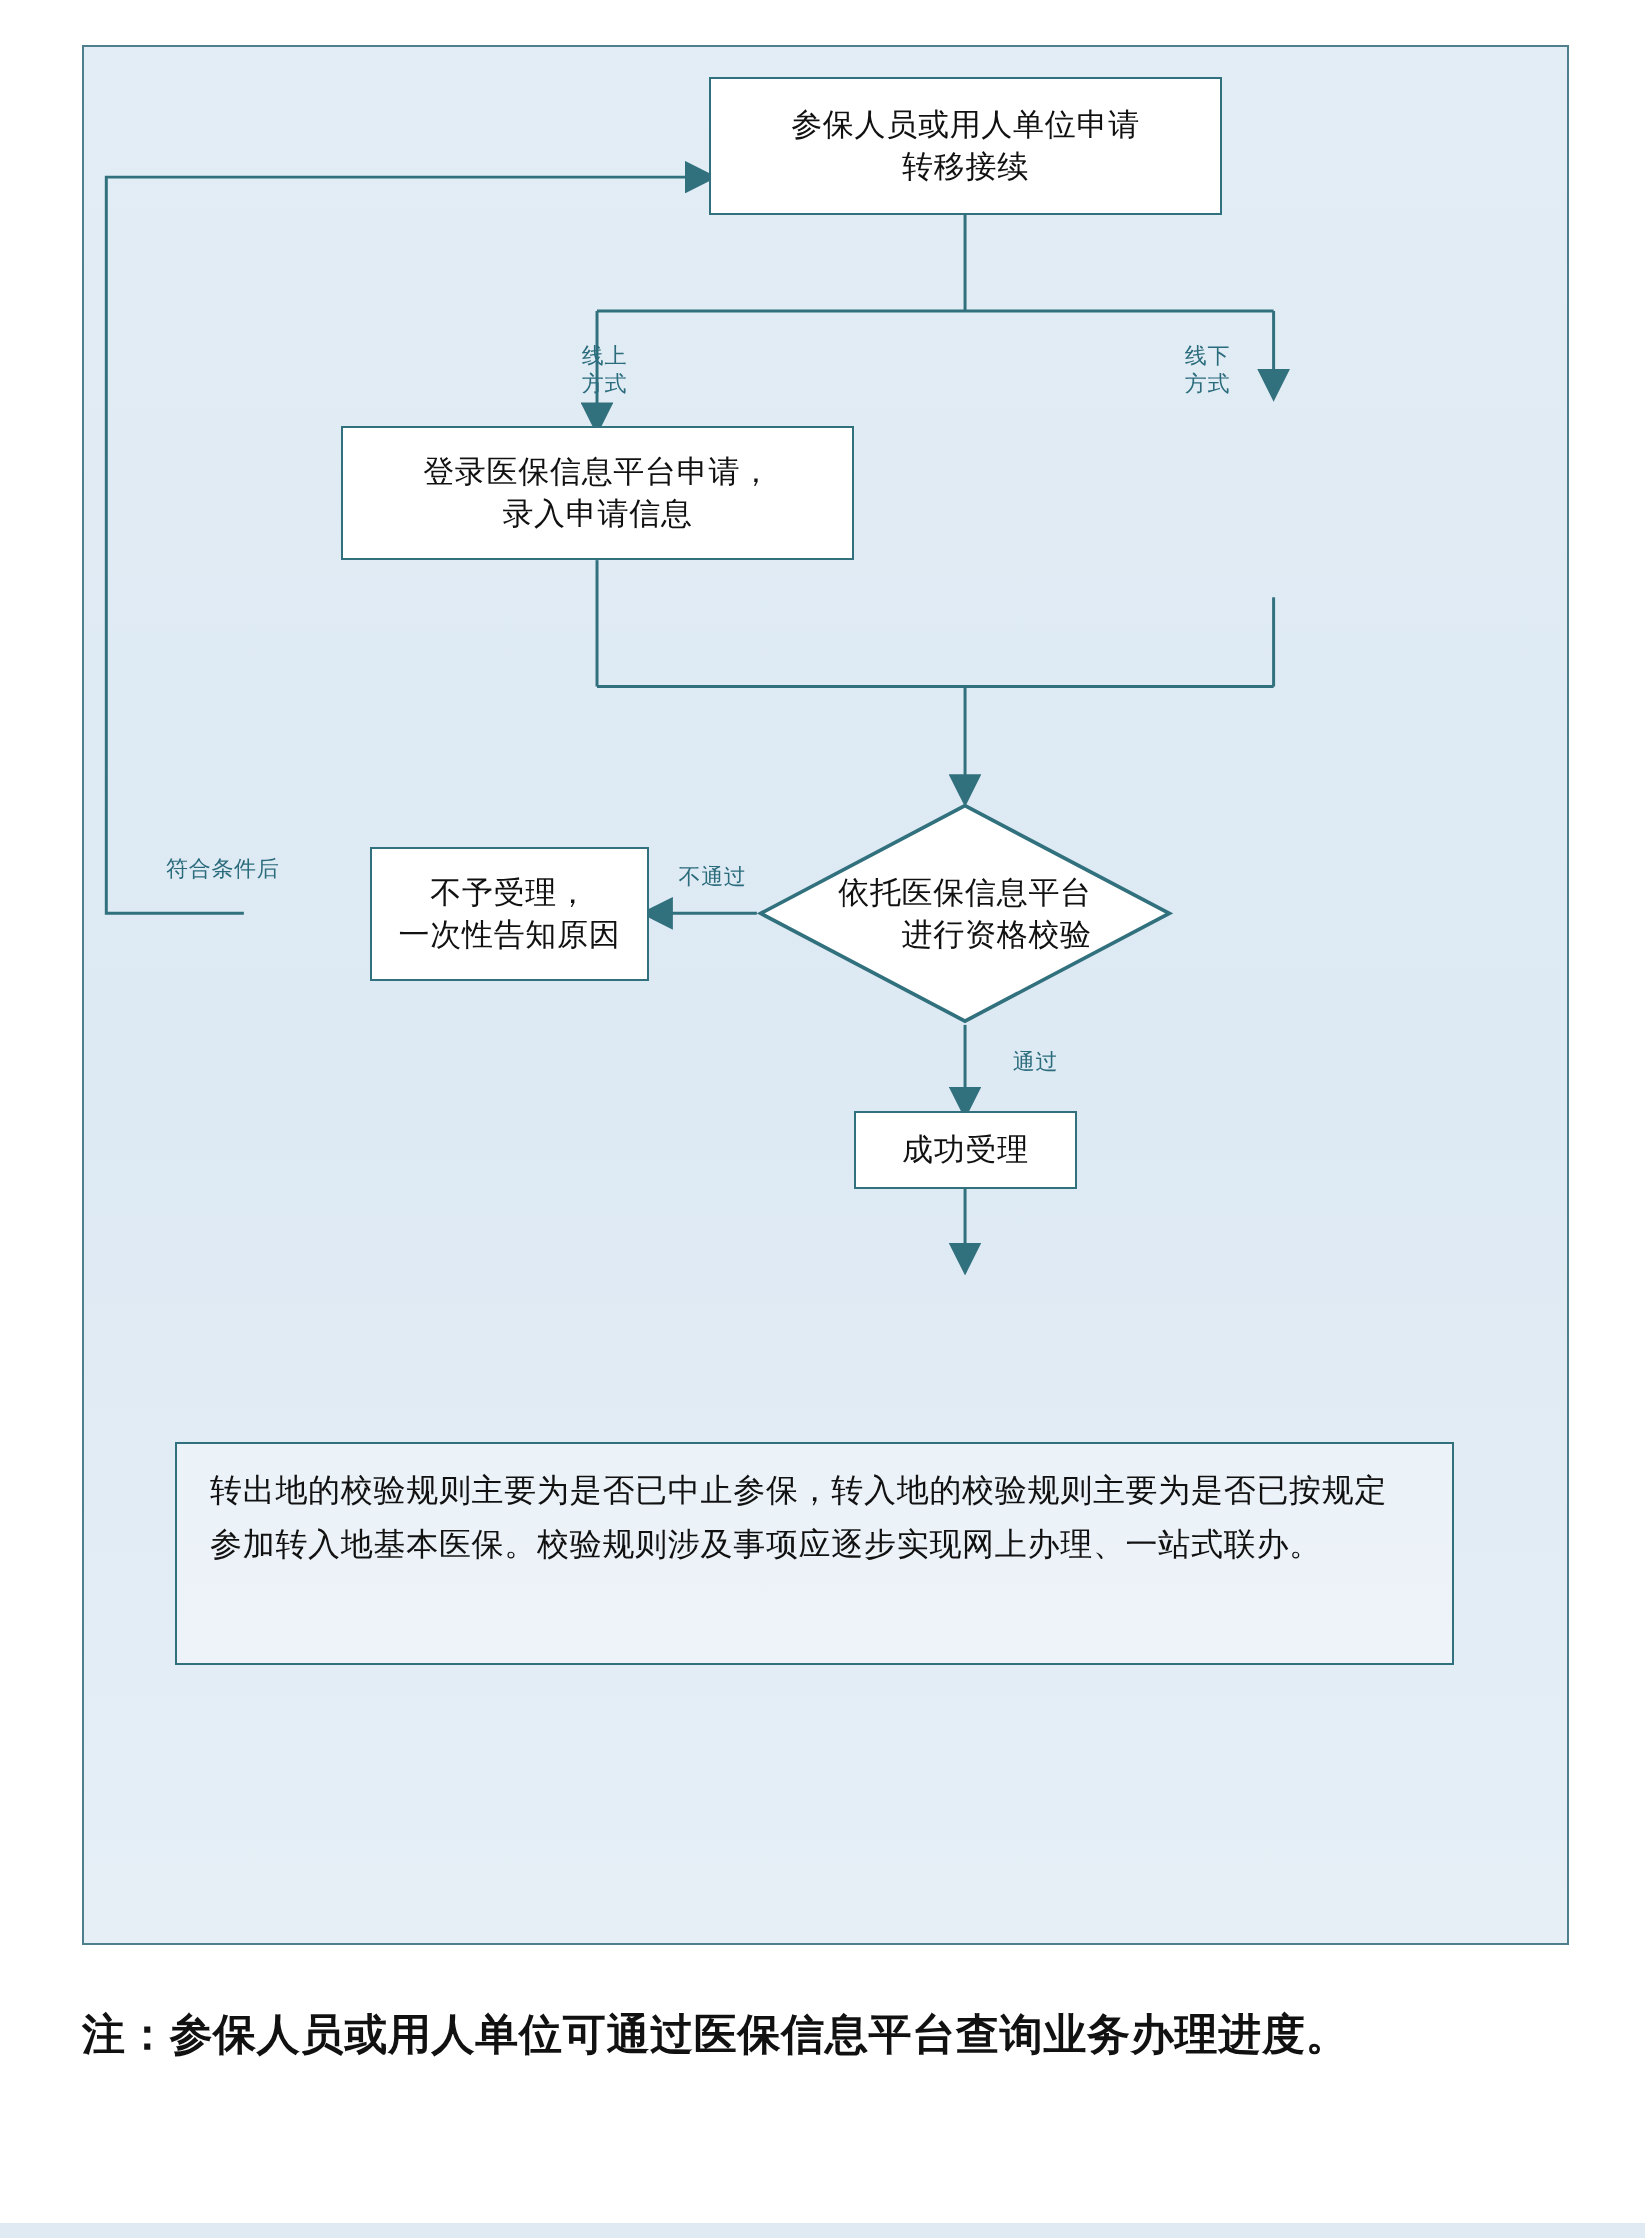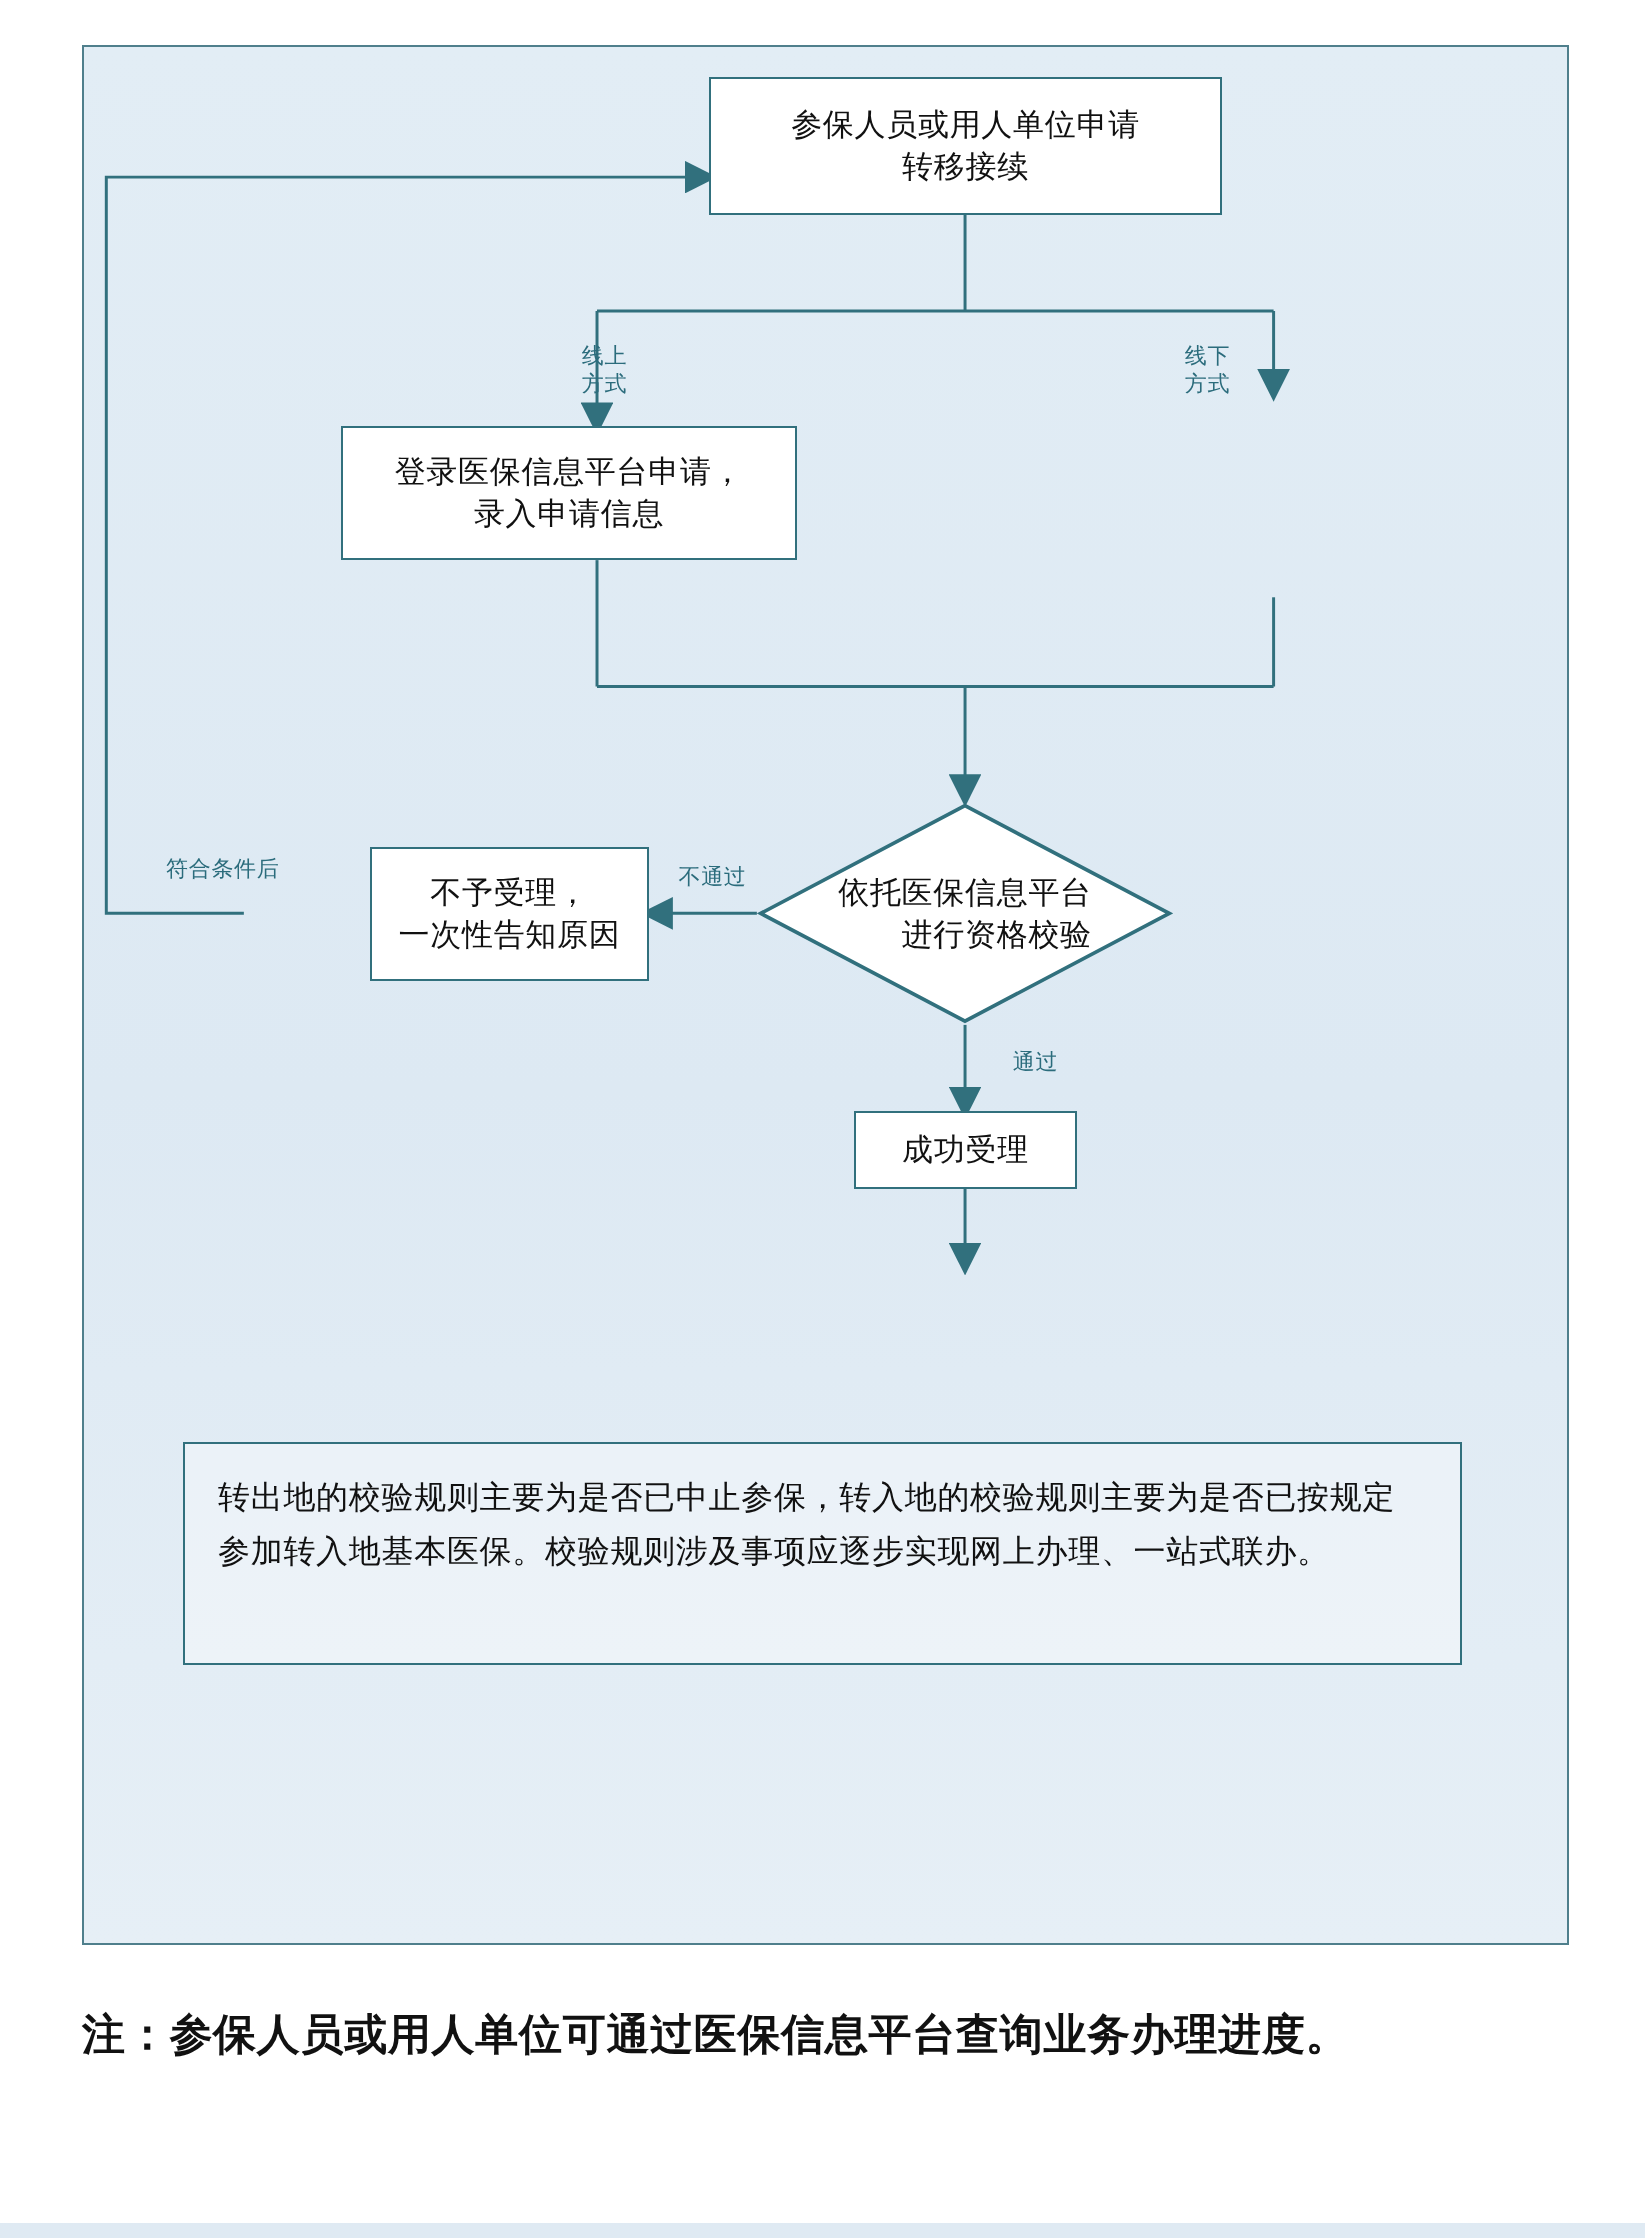--- a/index.html
+++ b/index.html
@@ -88,28 +88,28 @@
     font-size: 31px;
     line-height: 1.35;
     color: #111111;
     white-space: pre-line;
     letter-spacing: 0.7px;
   }
 
   
   #note-box {
     position: absolute;
-    left: 99px;
+    left: 91px;
     top: 1395px;
     width: 1279px;
     height: 223px;
     box-sizing: border-box;
     background: rgba(255,255,255,0.35);
     border: 2.2px solid #31707d;
-    padding: 26px 33px;
+    padding: 19px 33px;
     color: #111111;
     font-size: 32px;
     line-height: 1.7;
     letter-spacing: 0.7px;
   }
 
   
   #footer-note {
     position: absolute;
     left: 82px;
@@ -170,21 +170,21 @@
 
   <div class="node" id="node-start" style="left:625px; top:30px; width:513px; height:138px;">参保人员或用人单位申请
 转移接续</div>
 
   <div class="edge-label" style="left:446px; top:279px; width:149px;">线上
 方式</div>
 
   <div class="edge-label" style="left:1049px; top:279px; width:149px;">线下
 方式</div>
 
-  <div class="node" id="node-online" style="left:257px; top:379px; width:456px; height:134px;">登录医保信息平台申请，
+  <div class="node" id="node-online" style="left:257px; top:379px; width:513px; height:134px;">登录医保信息平台申请，
 录入申请信息</div>
 
 
   <div id="decision">
     <svg class="dia-shape" viewBox="0 0 560 300" preserveAspectRatio="none">
       <polygon points="280,5 555,150 280,295 5,150" fill="#ffffff" stroke="#31707d" stroke-width="5"></polygon>
     </svg>
     <div class="dia-text">依托医保信息平台
 进行资格校验</div>
   </div>

